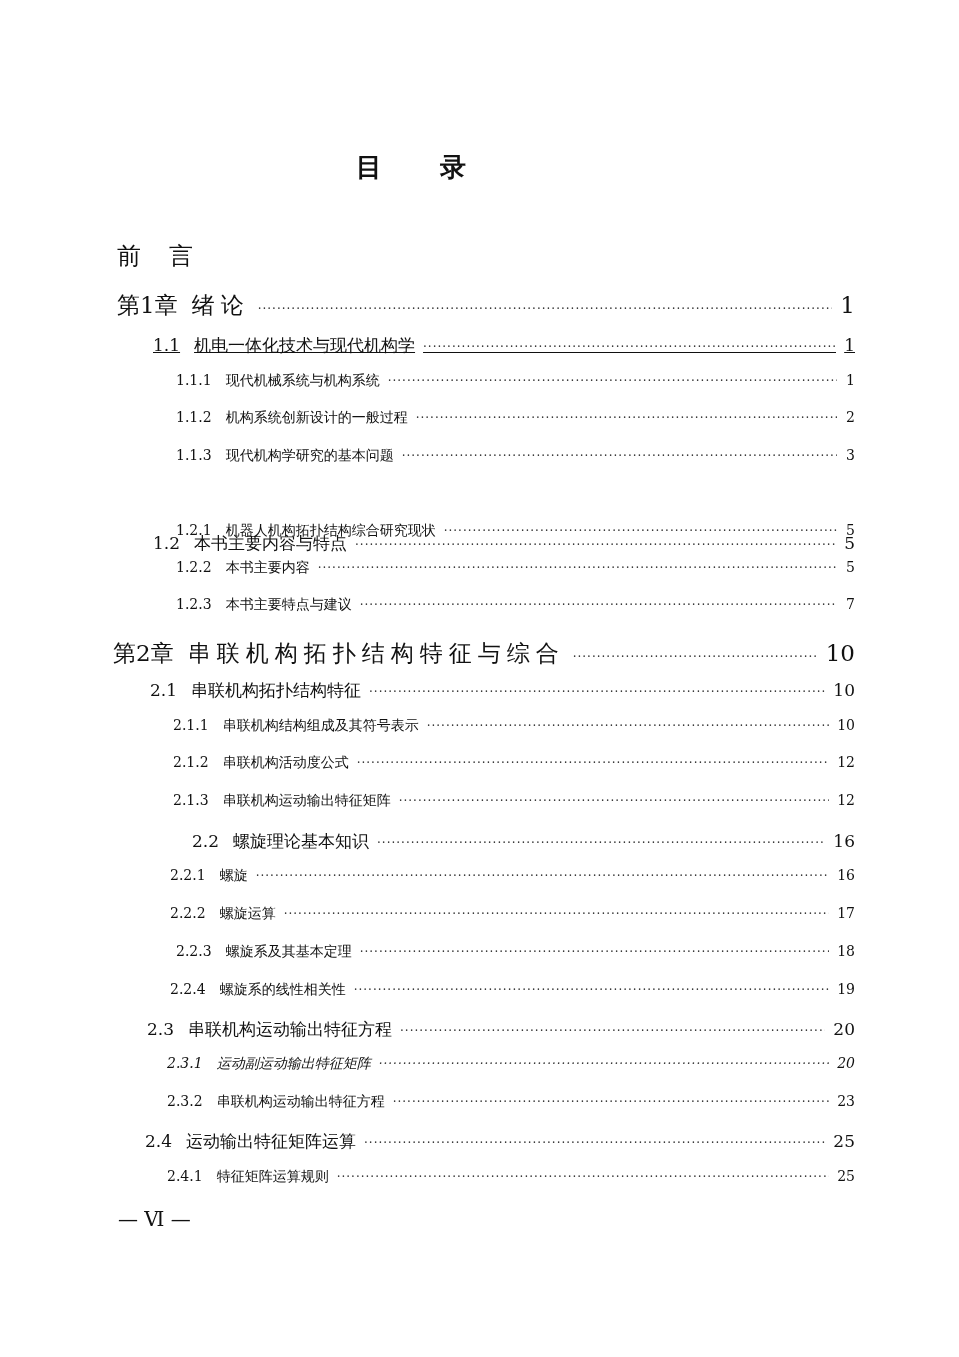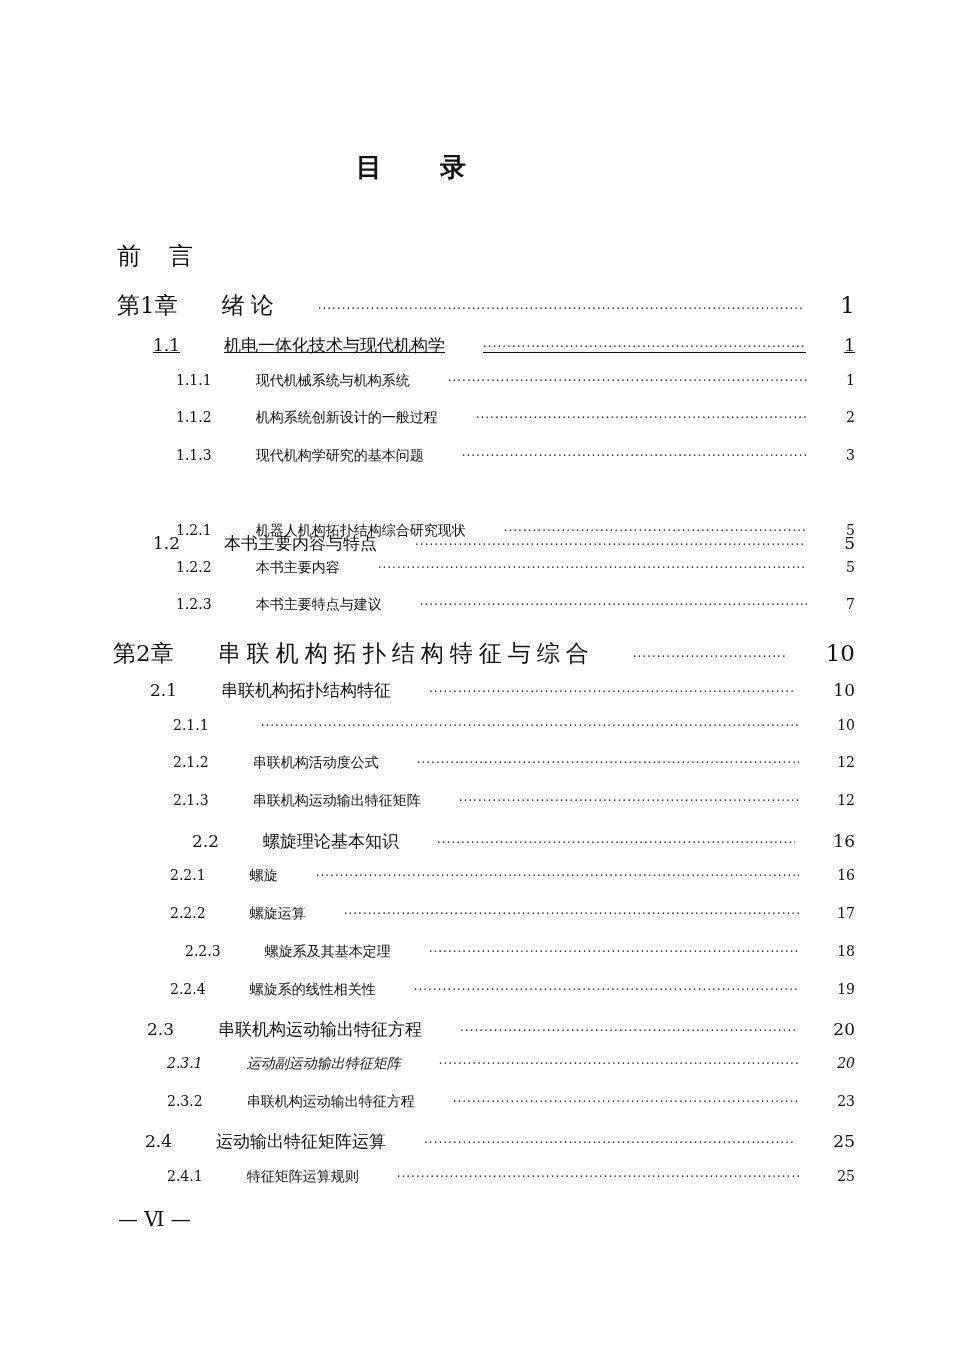--- a/index.html
+++ b/index.html
@@ -2,21 +2,21 @@
 <html><head>
 <meta charset="utf-8">
 <style>
   html, body { margin: 0; padding: 0; background: #ffffff; }
   body { width: 959px; height: 1357px; position: relative; overflow: hidden;
          font-family: "DejaVu Serif", "Liberation Serif", serif; color: #111; }
   .page-title { position: absolute; top: 150px; left: 0; width: 822px; text-align: center;
                 font-size: 26px; font-weight: bold; letter-spacing: 58px; text-indent: 58px; }
   .preface { position: absolute; left: 117px; top: 240px; font-size: 24px; letter-spacing: 28px; }
   .toc { position: absolute; left: 0; top: 0; width: 959px; }
-  .row { position: absolute; display: flex; align-items: baseline; right: 104px; white-space: nowrap; gap: 30px; }
+  .row { position: absolute; display: flex; align-items: baseline; right: 104px; white-space: nowrap; }
   .row .num { margin-right: 14px; }
   .row .dots { flex: 1; overflow: hidden; margin: 0 8px; color: #333; letter-spacing: 1px; font-size: 12px; }
   .row .dots::before { content: "··································································································································"; }
   .row .pg { min-width: 10px; text-align: right; }
   .chapter { font-size: 23px; }
   .chapter .title { letter-spacing: 6px; }
   .section { font-size: 17px; }
   .sub { font-size: 14px; }
   .footer { position: absolute; left: 118px; top: 1207px; font-size: 20px; }
 </style>
@@ -88,20 +88,21 @@
       <span class="pg">10</span>
     </div>
     <div class="row section" style="top: 679px; left: 150px;">
       <span class="num">2.1</span>
       <span class="title">串联机构拓扑结构特征</span>
       <span class="dots"></span>
       <span class="pg">10</span>
     </div>
     <div class="row sub" style="top: 717px; left: 173px;">
       <span class="num">2.1.1</span>
+      <span class="title">串联机构结构组成及其符号表示</span>
       <span class="dots"></span>
       <span class="pg">10</span>
     </div>
     <div class="row sub" style="top: 754px; left: 173px;">
       <span class="num">2.1.2</span>
       <span class="title">串联机构活动度公式</span>
       <span class="dots"></span>
       <span class="pg">12</span>
     </div>
     <div class="row sub" style="top: 792px; left: 173px;">
@@ -121,21 +122,21 @@
       <span class="title">螺旋</span>
       <span class="dots"></span>
       <span class="pg">16</span>
     </div>
     <div class="row sub" style="top: 905px; left: 170px;">
       <span class="num">2.2.2</span>
       <span class="title">螺旋运算</span>
       <span class="dots"></span>
       <span class="pg">17</span>
     </div>
-    <div class="row sub" style="top: 943px; left: 185px; justify-content: space-between;">
+    <div class="row sub" style="top: 943px; left: 176px; justify-content: space-between;">
       <span class="num">2.2.3</span>
       <span class="title">螺旋系及其基本定理</span>
       <span class="dots"></span>
       <span class="pg">18</span>
     </div>
     <div class="row sub" style="top: 981px; left: 170px;">
       <span class="num">2.2.4</span>
       <span class="title">螺旋系的线性相关性</span>
       <span class="dots"></span>
       <span class="pg">19</span>

